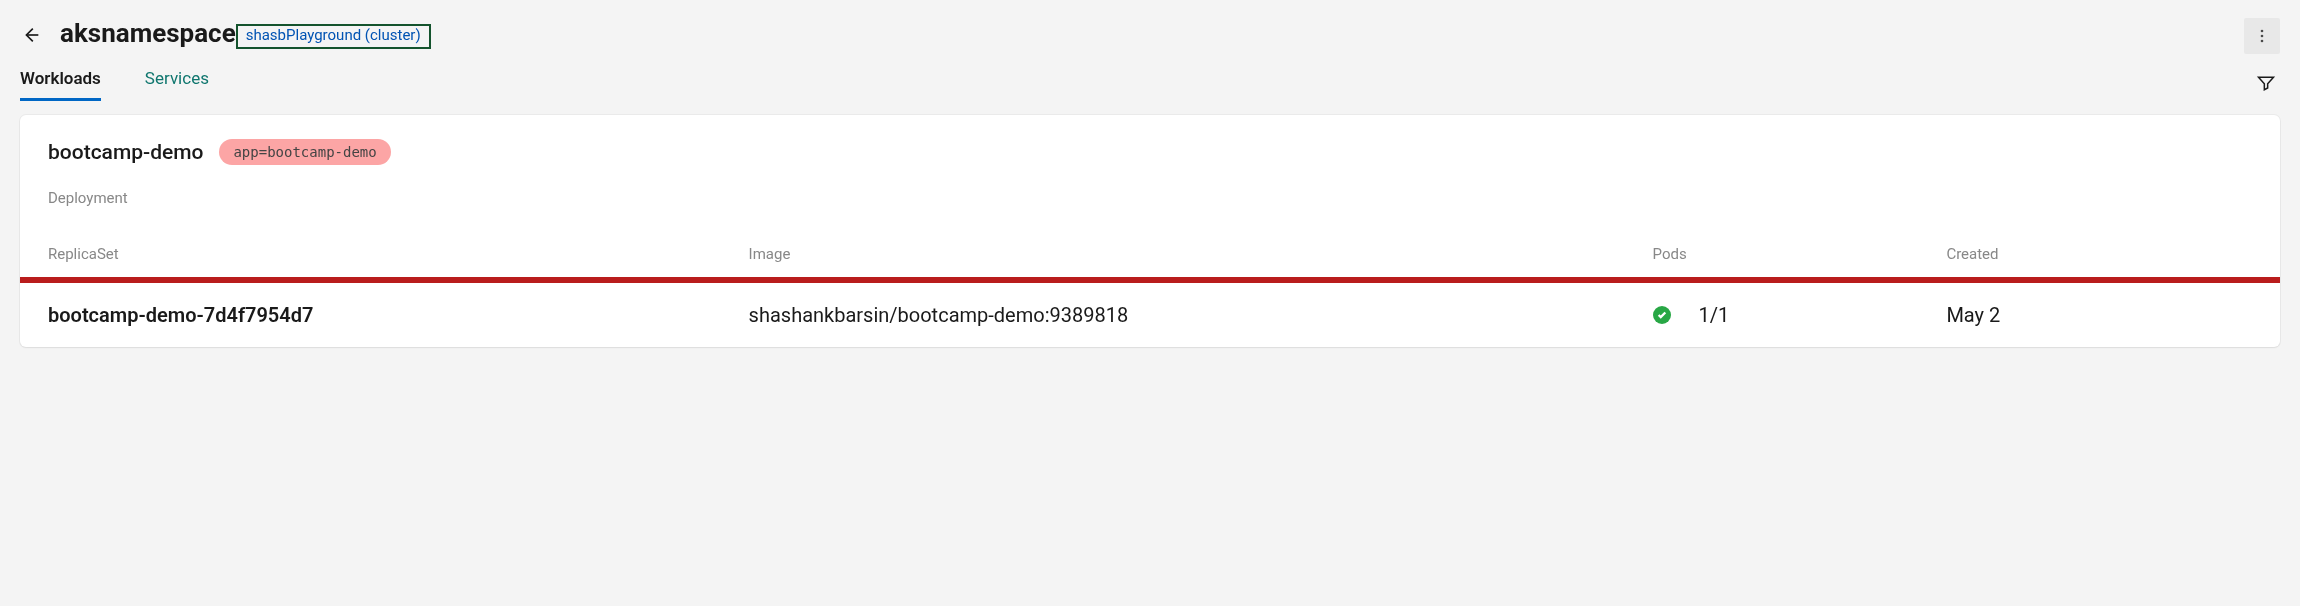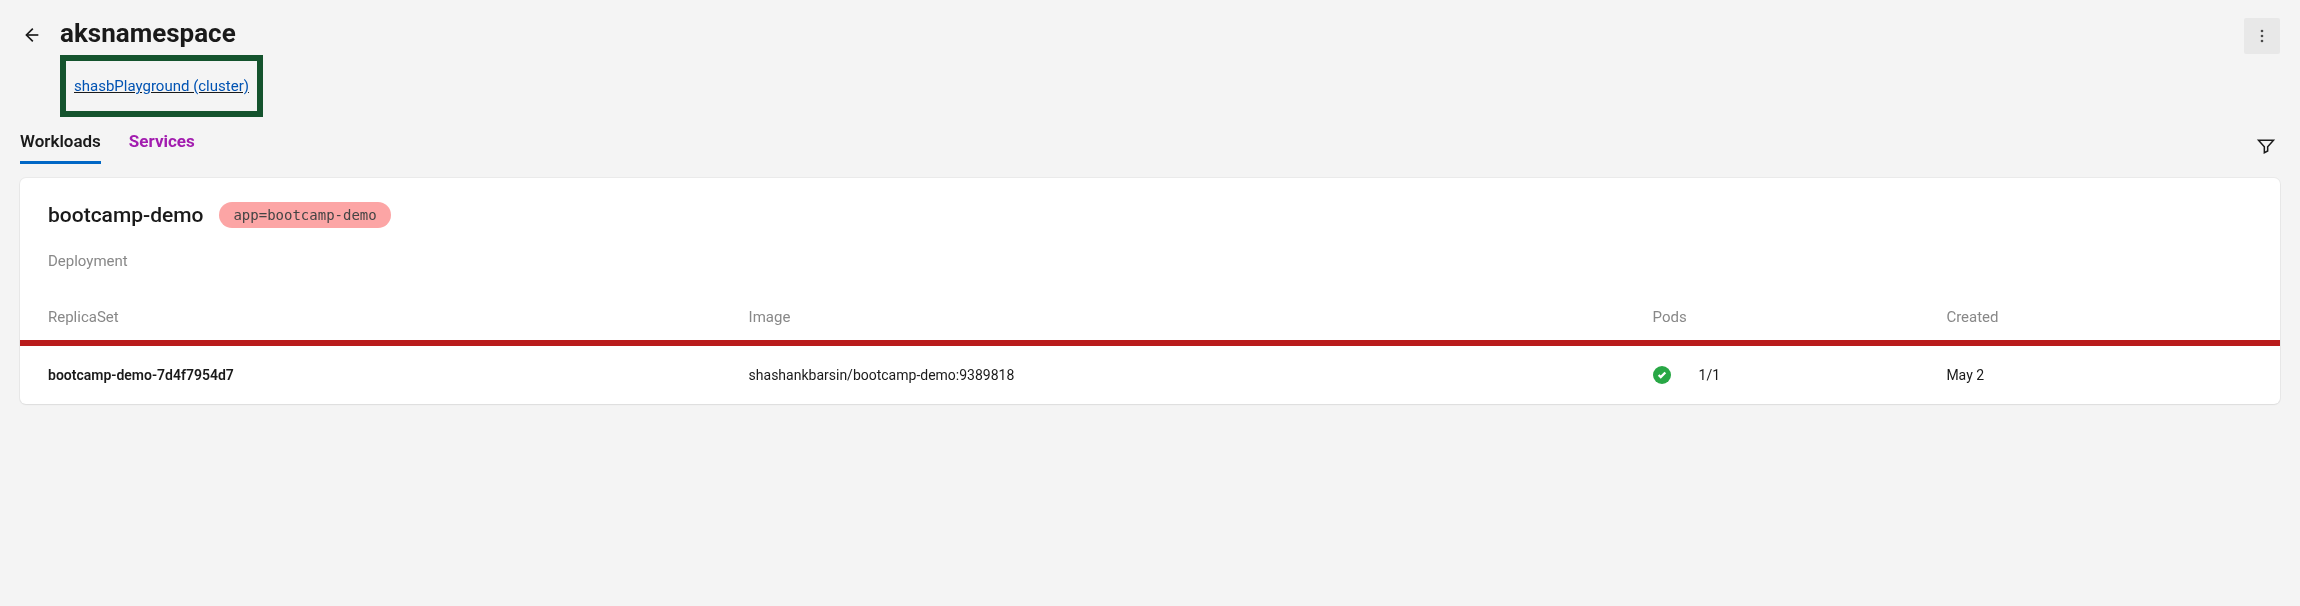--- a/index.html
+++ b/index.html
@@ -18,28 +18,27 @@
     .header-left {
       display: flex;
       align-items: flex-start;
       gap: 18px;
     }
     .back-arrow {
       cursor: pointer;
       margin-top: 6px;
     }
     .back-arrow svg { width: 22px; height: 22px; stroke: #1a1a1a; }
-    .title-block { display: flex; flex-direction: column; }
+    .title-block { display: flex; flex-direction: row; }
     .page-title { font-size: 26px; font-weight: 700; line-height: 1.2; }
     .cluster-link-box {
-      border: 6px solid #14532d;
-      padding: 16px 8px;
+      border: 2px solid #14532d;
+      padding: 0 8px;
       margin-top: 6px;
       width: fit-content;
-      text-decoration: underline;
     }
     .cluster-link {
       color: #0053b3;
       font-size: 15px;
       cursor: pointer;
     }
     .more-btn {
       width: 36px;
       height: 36px;
       background: #e8e8e8;
@@ -49,28 +48,28 @@
       cursor: pointer;
       border-radius: 2px;
     }
     .more-btn svg { width: 16px; height: 16px; fill: #4a4a4a; }
     .toolbar {
       display: flex;
       align-items: center;
       justify-content: space-between;
       padding: 14px 20px 0 20px;
     }
-    .tabs { display: flex; gap: 28px; }
+    .tabs { display: flex; gap: 44px; }
     .tab {
       font-size: 17px;
-      color: #a21caf;
+      color: #0f766e;
       padding-bottom: 10px;
       cursor: pointer;
       border-bottom: 3px solid transparent;
-      font-weight: 700;
+      font-weight: 400;
     }
     .tab.active {
       color: #1a1a1a;
       font-weight: 600;
       border-bottom-color: #0067c5;
     }
     .filter-btn {
       cursor: pointer;
       padding: 4px;
     }
@@ -97,21 +96,21 @@
     .tbl th {
       text-align: left;
       font-weight: 400;
       color: #888;
       font-size: 15px;
       padding: 14px 28px;
       border-bottom: 6px solid #b91c1c;
     }
     .tbl td {
       padding: 20px 28px;
-      font-size: 14px;
+      font-size: 20px;
       color: #1a1a1a;
     }
     .tbl td.name { font-weight: 600; }
     .pods-cell { display: flex; align-items: center; gap: 28px; }
     .status-dot {
       width: 18px; height: 18px;
       background: #28a745;
       border-radius: 50%;
       display: inline-flex;
       align-items: center;

